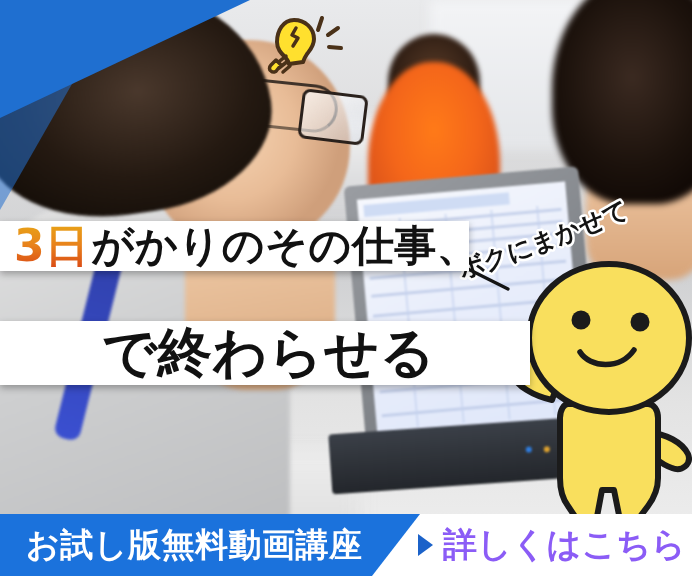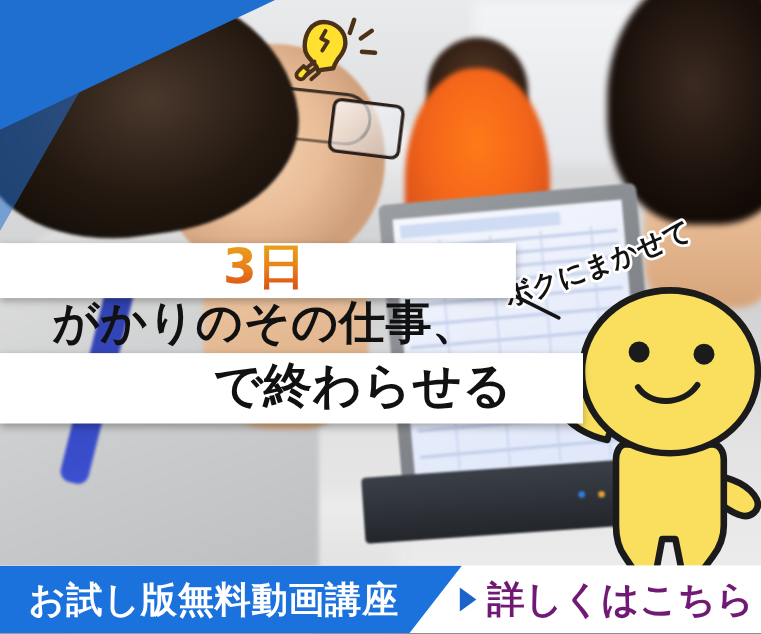--- a/index.html
+++ b/index.html
@@ -152,21 +152,21 @@
     font-size:25px;font-weight:700;fill:#121212;
     paint-order:stroke fill;stroke:#ffffff;stroke-width:5px;stroke-linejoin:round;
   }
   .pointer-line{
     position:absolute;left:450px;top:258px;width:66px;height:36px;
   }
   
   .band{
     position:absolute;left:0;background:#ffffff;
     box-shadow:0 3px 7px rgba(0,0,0,.30);
-    display:flex;align-items:center;white-space:nowrap;flex-direction:column;
+    display:flex;align-items:center;white-space:nowrap;
   }
   .band1{top:221px;height:50px;width:455px;padding-left:14px;}
   .band2{top:321px;height:64px;width:516px;padding-left:14px;}
   .band3{top:419px;height:61px;width:424px;padding-left:16px;}
   .jp{
     font-family:"DejaVu Sans","Liberation Sans",sans-serif;
     font-weight:700;color:#111;letter-spacing:.01em;
   }
   .t1-num{
     font-size:44px;font-weight:700;line-height:1;
@@ -179,21 +179,21 @@
   .t2-num{
     position:absolute;left:12px;top:-34px;
     font-size:104px;font-weight:700;line-height:1;
     background:linear-gradient(180deg,#e5a513 0%,#e59022 40%,#d8521a 78%,#c8401a 100%);
     -webkit-background-clip:text;background-clip:text;color:transparent;
     font-family:"DejaVu Sans","Liberation Sans",sans-serif;
     -webkit-text-stroke:0px transparent;
     filter:drop-shadow(2px 0 0 #fff) drop-shadow(-2px 0 0 #fff) drop-shadow(0 2px 0 #fff) drop-shadow(0 -2px 0 #fff);
     white-space:nowrap;
   }
-  .t2-rest{font-size:44px;margin-left:116px;}
+  .t2-rest{font-size:54px;margin-left:88px;}
   .t3-text{font-size:52px;}
   
   .cta{
     position:absolute;left:0;bottom:0;width:692px;height:62px;
     background:#ffffff;display:flex;align-items:center;
   }
   .cta-blue{
     position:absolute;left:0;top:0;height:62px;width:420px;
     background:#1b72dc;
     clip-path:polygon(0 0,420px 0,372px 62px,0 62px);
@@ -206,21 +206,21 @@
   }
   .cta-link{
     position:absolute;left:418px;top:0;height:62px;
     display:flex;align-items:center;gap:10px;
   }
   .cta-arrow{
     width:0;height:0;border-left:15px solid #1b62c9;
     border-top:11px solid transparent;border-bottom:11px solid transparent;
   }
   .cta-link-label{
-    color:#701a75;font-size:34px;font-weight:700;
+    color:#8b5cf6;font-size:34px;font-weight:700;
     font-family:"DejaVu Sans","Liberation Sans",sans-serif;
   }
 </style>
 </head>
 <body>
 
 <div class="banner">
 
   <div class="photo">
     <div class="bg-room"></div>

